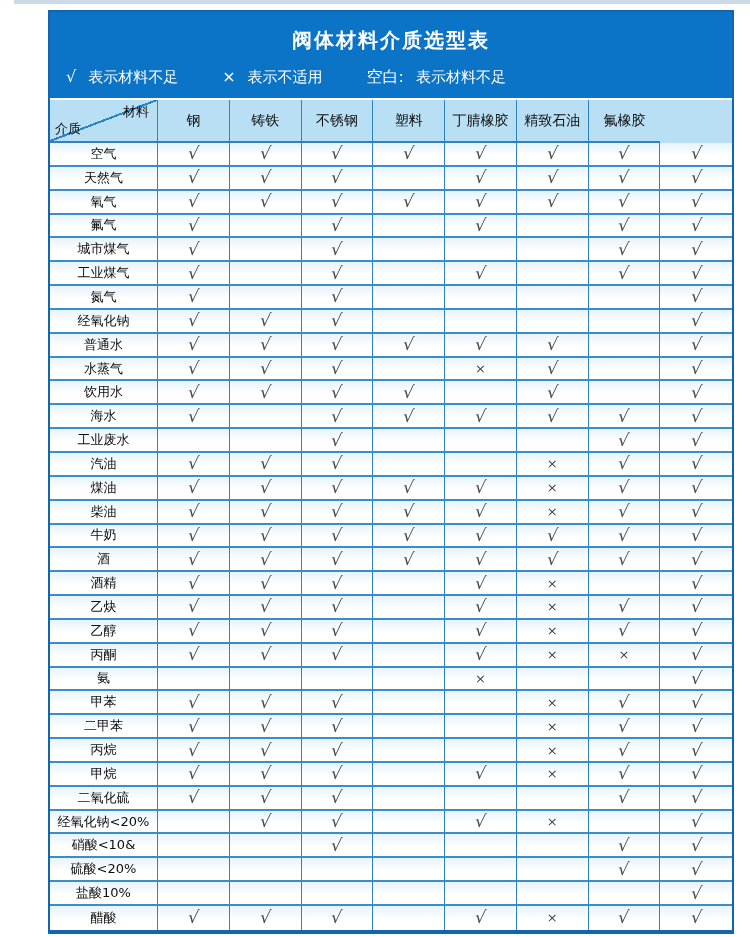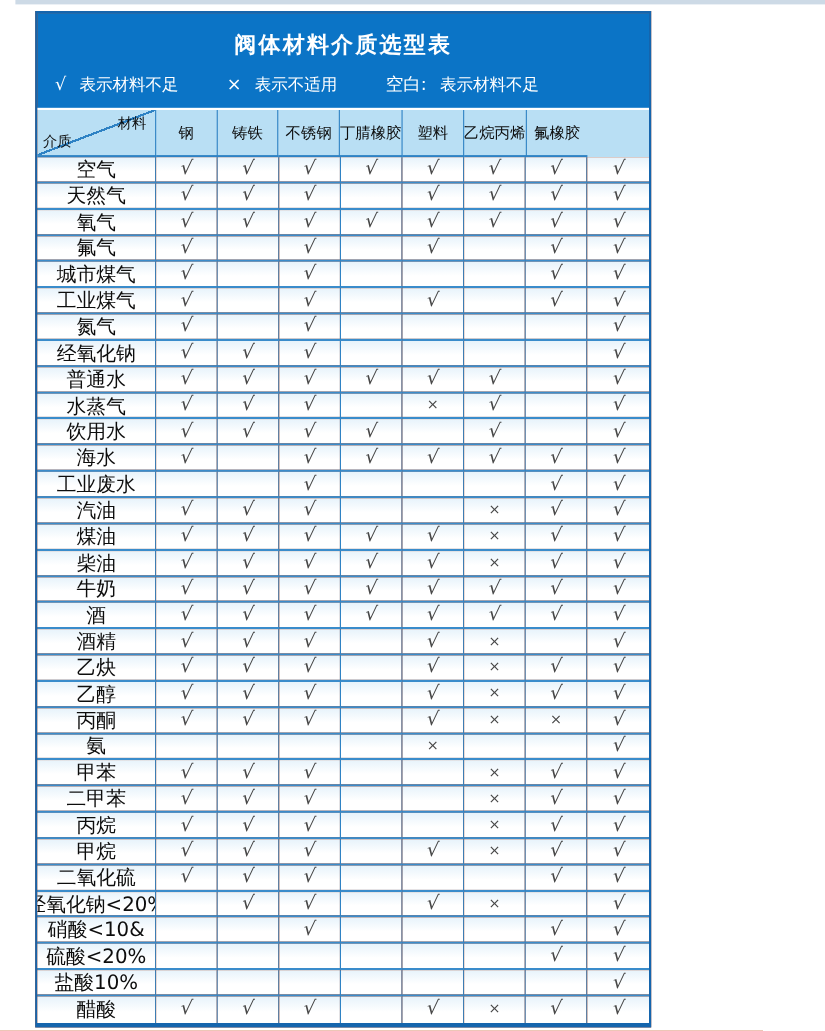--- a/index.html
+++ b/index.html
@@ -3,22 +3,22 @@
 <meta charset="utf-8">
 <style>
   html,body{margin:0;padding:0;}
   body{
     width:750px;height:937px;position:relative;background:#ffffff;
     font-family:"DejaVu Sans","Liberation Sans",sans-serif;color:#111;
     overflow:hidden;
   }
   .top-strip{position:absolute;left:14px;top:0;width:736px;height:4px;background:#cddae6;}
   .sheet{
-    position:absolute;left:32px;top:10px;width:560px;box-sizing:border-box;
-    border:2px solid #1565ad;border-bottom-width:4px;background:#c2410c;
+    position:absolute;left:48px;top:10px;width:686px;box-sizing:border-box;
+    border:2px solid #1565ad;border-bottom-width:4px;background:#404040;
   }
   .head-block{background:#0b74c6;padding:10px 0 11px 0;border-bottom:2px solid #ffffff;}
   .title{
     color:#ffffff;text-align:center;font-size:20px;font-weight:bold;
     letter-spacing:2px;line-height:26px;padding:5px 0 14px 0;
   }
   .legend{display:flex;align-items:center;color:#ffffff;font-size:15px;padding-left:16px;gap:44px;line-height:20px;}
   .legend-item{display:flex;align-items:center;gap:12px;white-space:nowrap;}
   .legend-sym{font-size:16px;}
   
@@ -39,21 +39,21 @@
   
   .grid-body{display:grid;grid-template-columns:108px repeat(8,1fr);grid-auto-rows:23.85px;}
   .cell{
     box-sizing:border-box;border-right:1px solid #2e82c4;border-bottom:2px solid #3a8ccb;
     display:flex;align-items:center;justify-content:center;
     background:linear-gradient(180deg,#e7f3fb 0%,#ffffff 58%);
     font-size:13px;white-space:nowrap;overflow:hidden;
   }
   .cell.lastcol{border-right:none;}
   .grid-body .cell:nth-last-child(-n+9){border-bottom:none;}
-  .row-label{font-size:18px;color:#0d0d0d;}
+  .row-label{font-size:13px;color:#0d0d0d;}
   .mk-check{font-size:17px;color:#474747;line-height:1;transform:skewX(-6deg);}
   .mk-cross{font-size:13px;color:#474747;line-height:1;}
 </style>
 </head>
 <body>
 
 <div class="top-strip"></div>
 
 <div class="sheet">
 
@@ -77,23 +77,23 @@
 
   <div class="grid-header">
     <div class="col-head corner">
       <span class="tr">材料</span>
       <span class="bl">介质</span>
     </div>
 
   <div class="col-head">钢</div>
       <div class="col-head">铸铁</div>
       <div class="col-head">不锈钢</div>
+      <div class="col-head">塑料</div>
       <div class="col-head">丁腈橡胶</div>
-      <div class="col-head">塑料</div>
-      <div class="col-head">乙烷丙烯</div>
+      <div class="col-head">精致石油</div>
       <div class="col-head">氟橡胶</div>
     </div>
 
   <div class="grid-body">
 
   <div class="cell row-label-cell">
         <span class="row-label">空气</span>
       </div>
       <div class="cell">
         <span class="mk-check">√</span>

